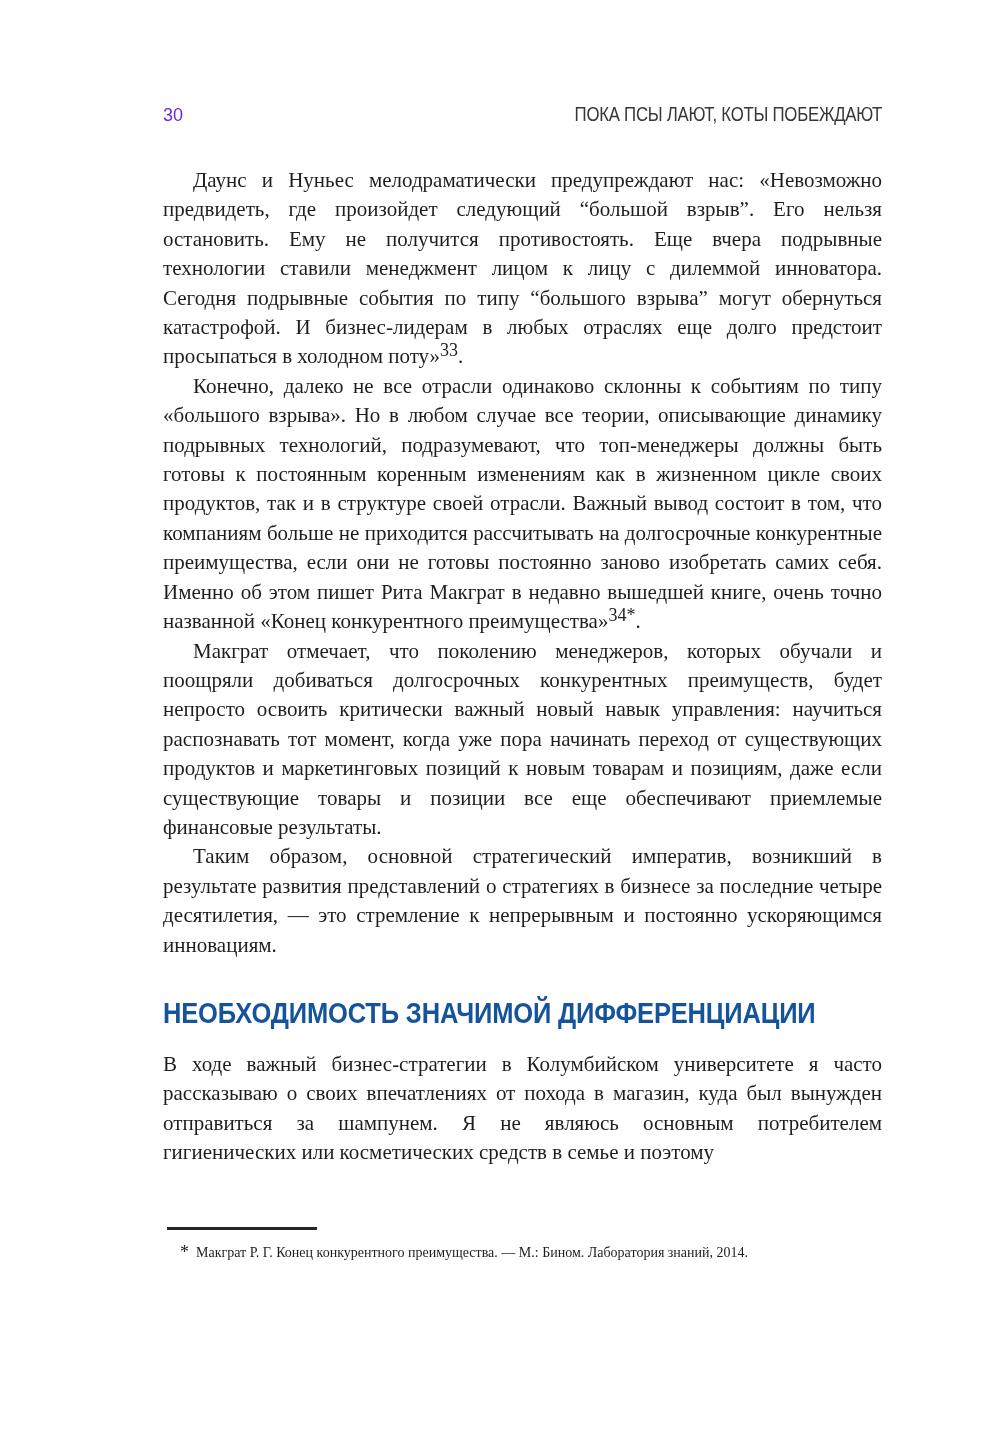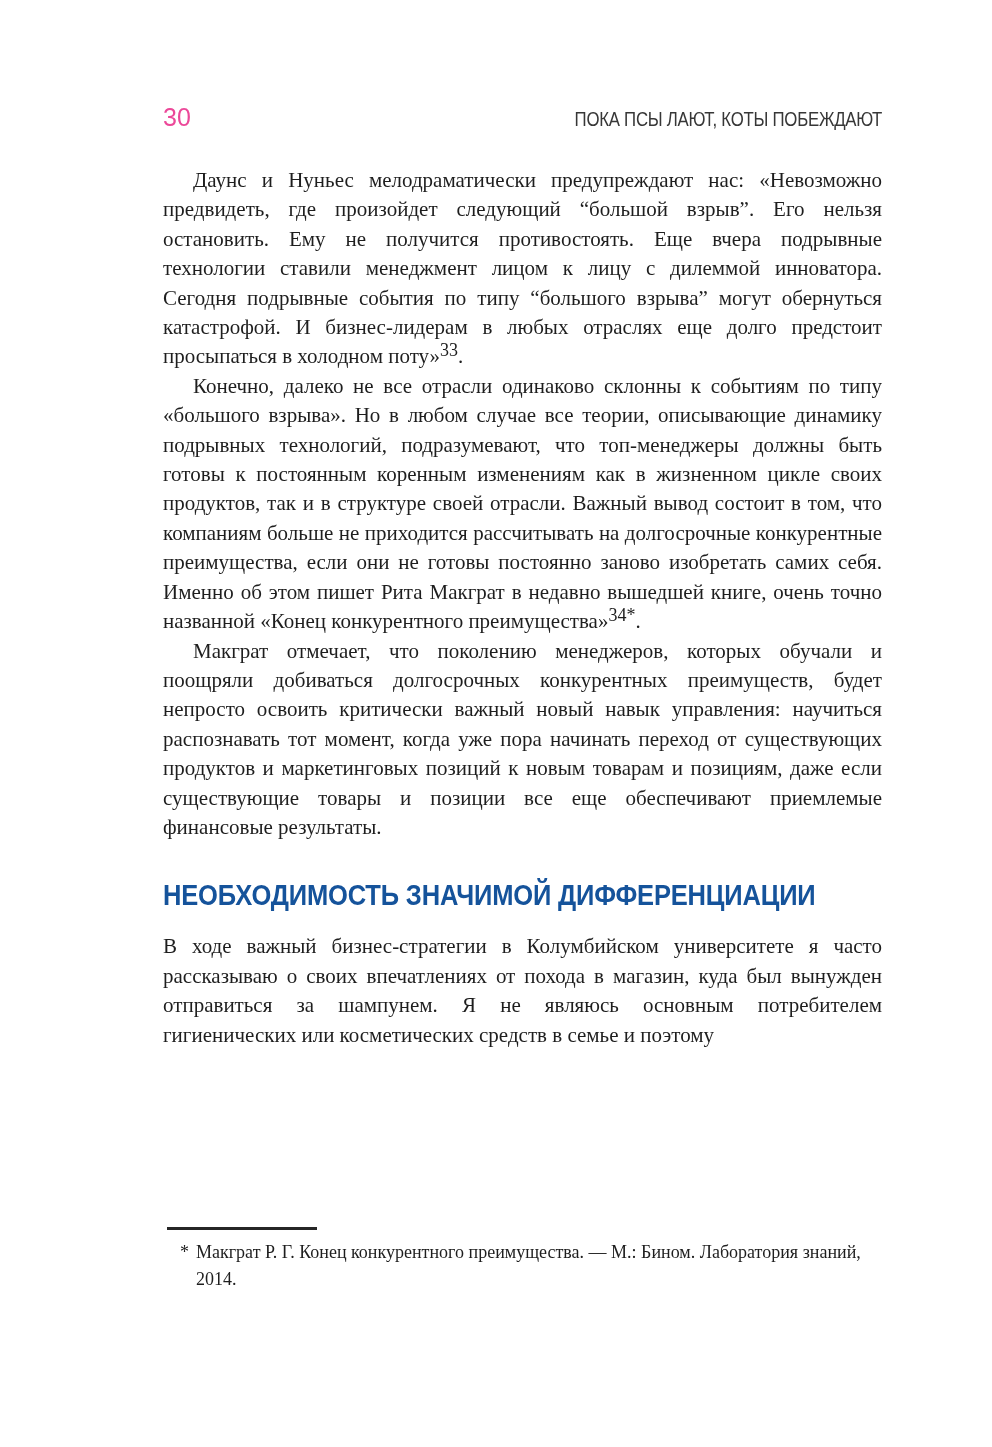--- a/index.html
+++ b/index.html
@@ -16,22 +16,22 @@
     position: absolute;
     left: 163px;
     top: 103px;
     width: 719px;
     display: flex;
     justify-content: space-between;
     align-items: baseline;
   }
   .page-number {
     font-family: "Liberation Sans", sans-serif;
-    font-size: 25px;
-    color: #ec4899;
+    font-size: 18px;
+    color: #6d28d9;
   }
   .running-title {
     font-family: "Liberation Sans", sans-serif;
     font-size: 20px;
     color: #373737;
     letter-spacing: -0.3px;
     display: inline-block;
     transform: scaleX(0.84);
     transform-origin: 100% 50%;
     white-space: nowrap;
@@ -86,39 +86,40 @@
   .footnote-row { display: flex; }
   .footnote-marker {
     flex: 0 0 auto;
     width: 16px;
     margin-left: 17px;
     font-size: 18px;
     line-height: 27px;
   }
   .footnote-body {
     flex: 1;
-    font-size: 18px;
+    font-size: 14px;
     line-height: 27px;
   }
 </style>
 </head>
 <body>
 
 <div class="page">
 
   <header class="page-header">
     <span class="page-number">30</span>
     <span class="running-title">ПОКА ПСЫ ЛАЮТ, КОТЫ ПОБЕЖДАЮТ</span>
   </header>
 
   <main class="content">
     <div>
         <p class="para indent">Даунс и Нуньес мелодраматически предупреждают нас: «Невозможно предвидеть, где произойдет следующий “большой взрыв”. Его нельзя остановить. Ему не получится противостоять. Еще вчера подрывные технологии ставили менеджмент лицом к лицу с дилеммой инноватора. Сегодня подрывные события по типу “большого взрыва” могут обернуться катастрофой. И бизнес-лидерам в любых отраслях еще долго предстоит просыпаться в холодном поту»<sup>33</sup>.</p>
         <p class="para indent">Конечно, далеко не все отрасли одинаково склонны к событиям по типу «большого взрыва». Но в любом случае все теории, описывающие динамику подрывных технологий, подразумевают, что топ-менеджеры должны быть готовы к постоянным коренным изменениям как в жизненном цикле своих продуктов, так и в структуре своей отрасли. Важный вывод состоит в том, что компаниям больше не приходится рассчитывать на долгосрочные конкурентные преимущества, если они не готовы постоянно заново изобретать самих себя. Именно об этом пишет Рита Макграт в недавно вышедшей книге, очень точно названной «Конец конкурентного преимущества»<sup>34*</sup>.</p>
         <p class="para indent">Макграт отмечает, что поколению менеджеров, которых обучали и поощряли добиваться долгосрочных конкурентных преимуществ, будет непросто освоить критически важный новый навык управления: научиться распознавать тот момент, когда уже пора начинать переход от существующих продуктов и маркетинговых позиций к новым товарам и позициям, даже если существующие товары и позиции все еще обеспечивают приемлемые финансовые результаты.</p>
+        <p class="para indent">Таким образом, основной стратегический императив, возникший в результате развития представлений о стратегиях в бизнесе за последние четыре десятилетия, — это стремление к непрерывным и постоянно ускоряющимся инновациям.</p>
       </div>
     <h2 class="section-heading" style="color: rgb(21, 83, 155);">НЕОБХОДИМОСТЬ ЗНАЧИМОЙ ДИФФЕРЕНЦИАЦИИ</h2>
     <div>
         <p class="para">В ходе важный бизнес-стратегии в Колумбийском университете я часто рассказываю о своих впечатлениях от похода в магазин, куда был вынужден отправиться за шампунем. Я не являюсь основным потребителем гигиенических или косметических средств в семье и поэтому</p>
       </div>
   </main>
 
   <footer class="footnote">
     <div class="footnote-rule"></div>
     <div class="footnote-row">

